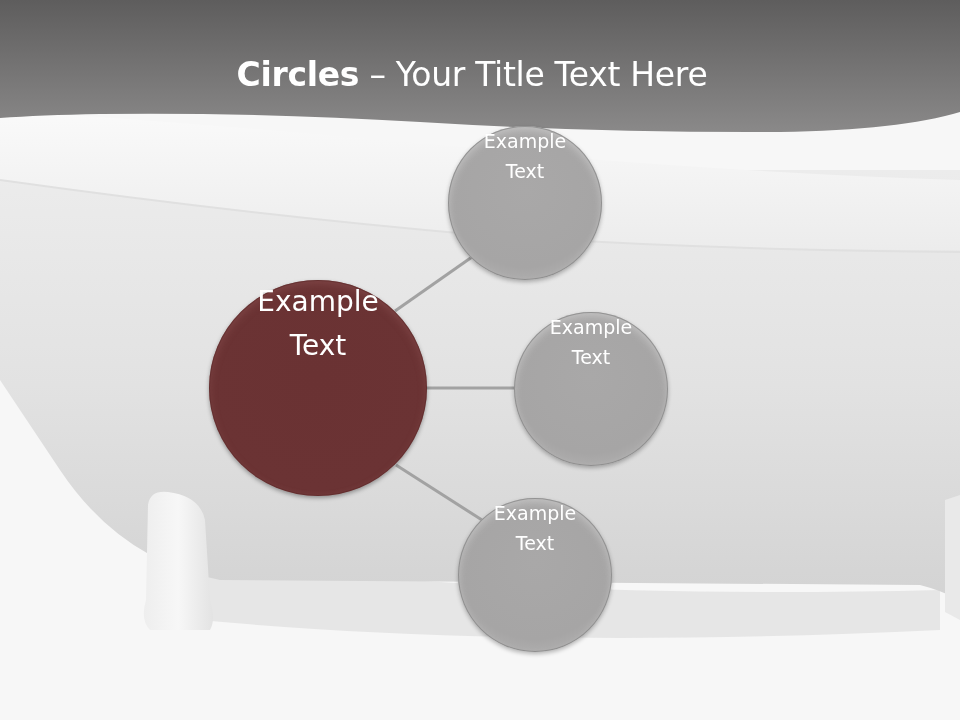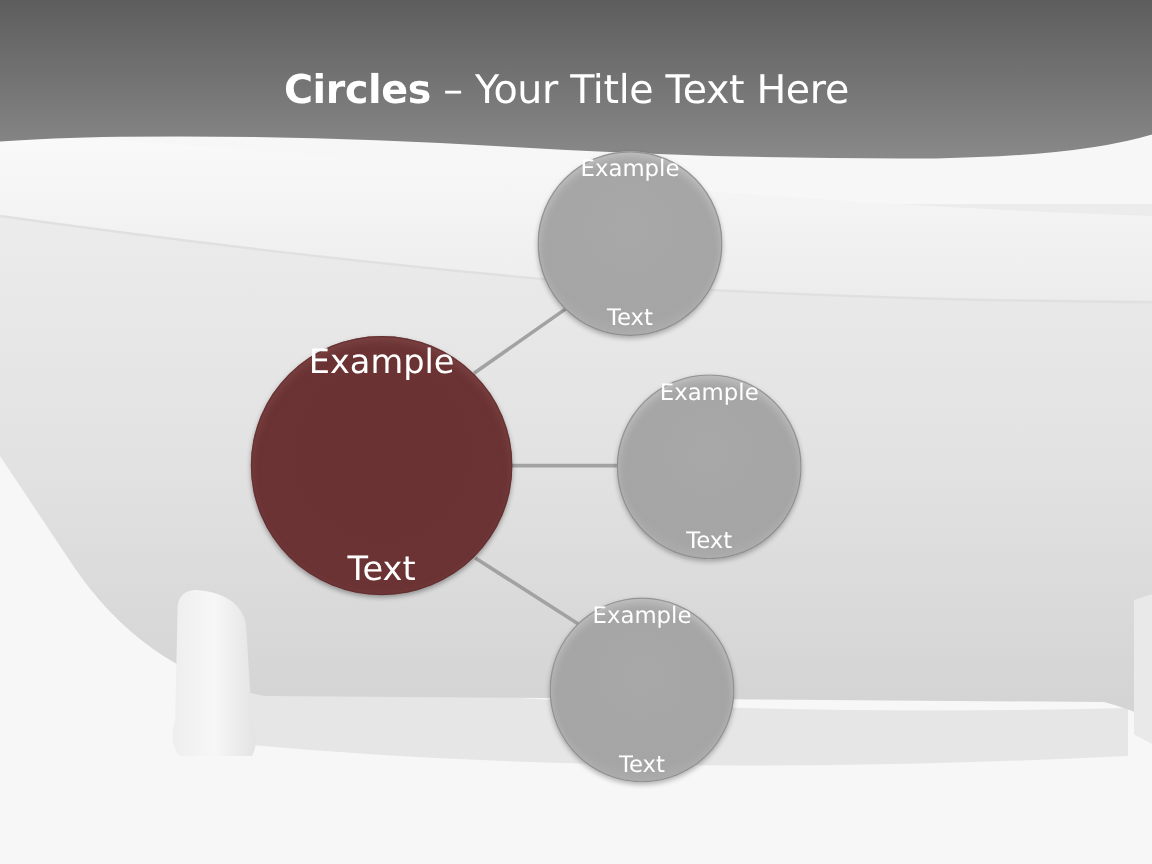--- a/index.html
+++ b/index.html
@@ -12,21 +12,21 @@
   .bg-layer { position: absolute; left: 0; top: 0; width: 960px; height: 720px; }
   .title {
     position: absolute; left: 0; top: 52px; width: 944px; text-align: center;
     color: #ffffff; font-size: 33px; line-height: 46px; letter-spacing: -0.3px;
   }
   .title b { font-weight: bold; }
   .title span { font-weight: normal; margin-top: 12px; }
   .connectors { position: absolute; left: 0; top: 0; width: 960px; height: 720px; }
   .circle {
     position: absolute; border-radius: 50%;
-    display: flex; flex-direction: column; align-items: center; justify-content: space-between;
+    display: flex; flex-direction: column; align-items: center; justify-content: flex-start;
     color: #ffffff; text-align: center; box-sizing: border-box;
   }
   .circle.main {
     left: 209px; top: 280px; width: 218px; height: 216px;
     background: radial-gradient(circle at 50% 45%, #6a3233 0%, #6b3334 70%, #7a4344 88%, #5a2829 100%);
     box-shadow: 0 2px 4px rgba(0,0,0,0.35), inset 0 0 0 1px rgba(90,40,40,0.6), inset 0 4px 8px rgba(160,100,100,0.35);
     font-size: 28px; line-height: 44px;
   }
   .circle.sub {
     width: 154px; height: 154px;

